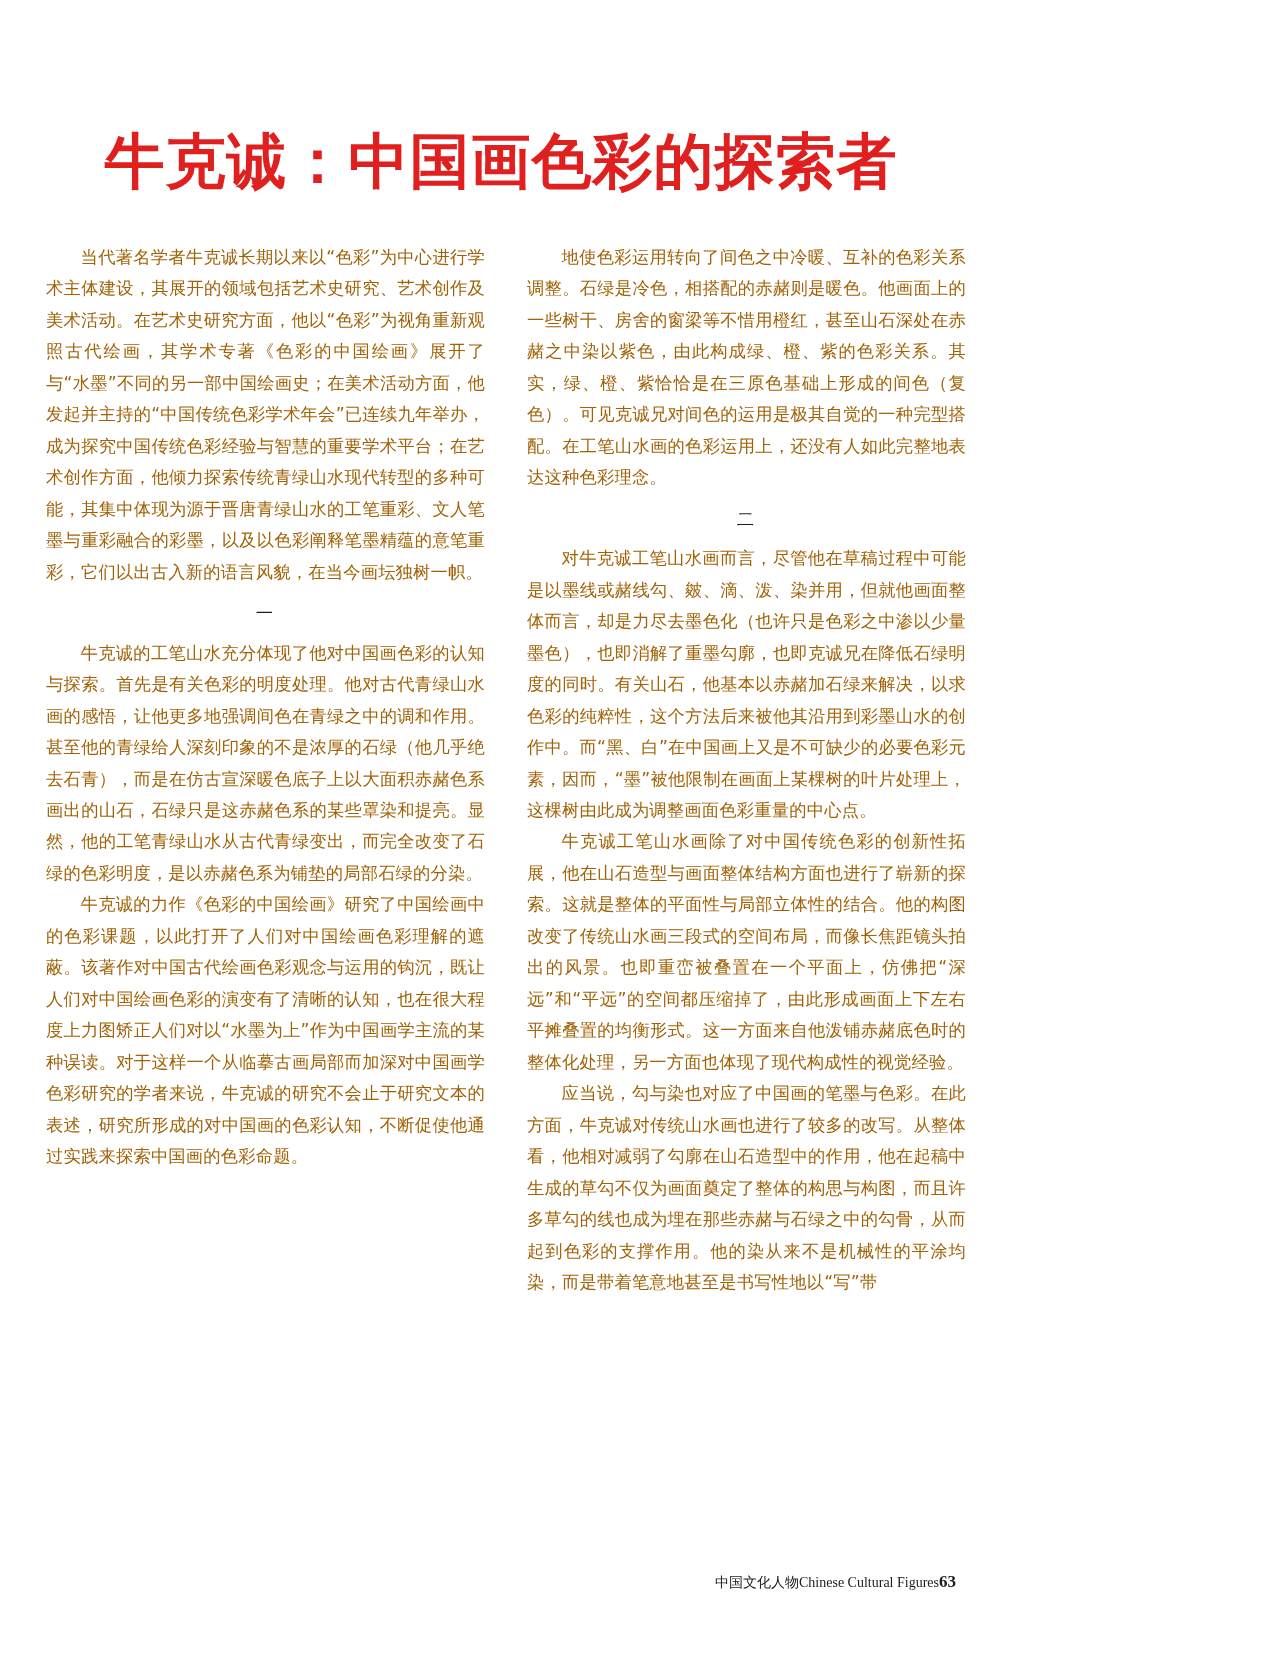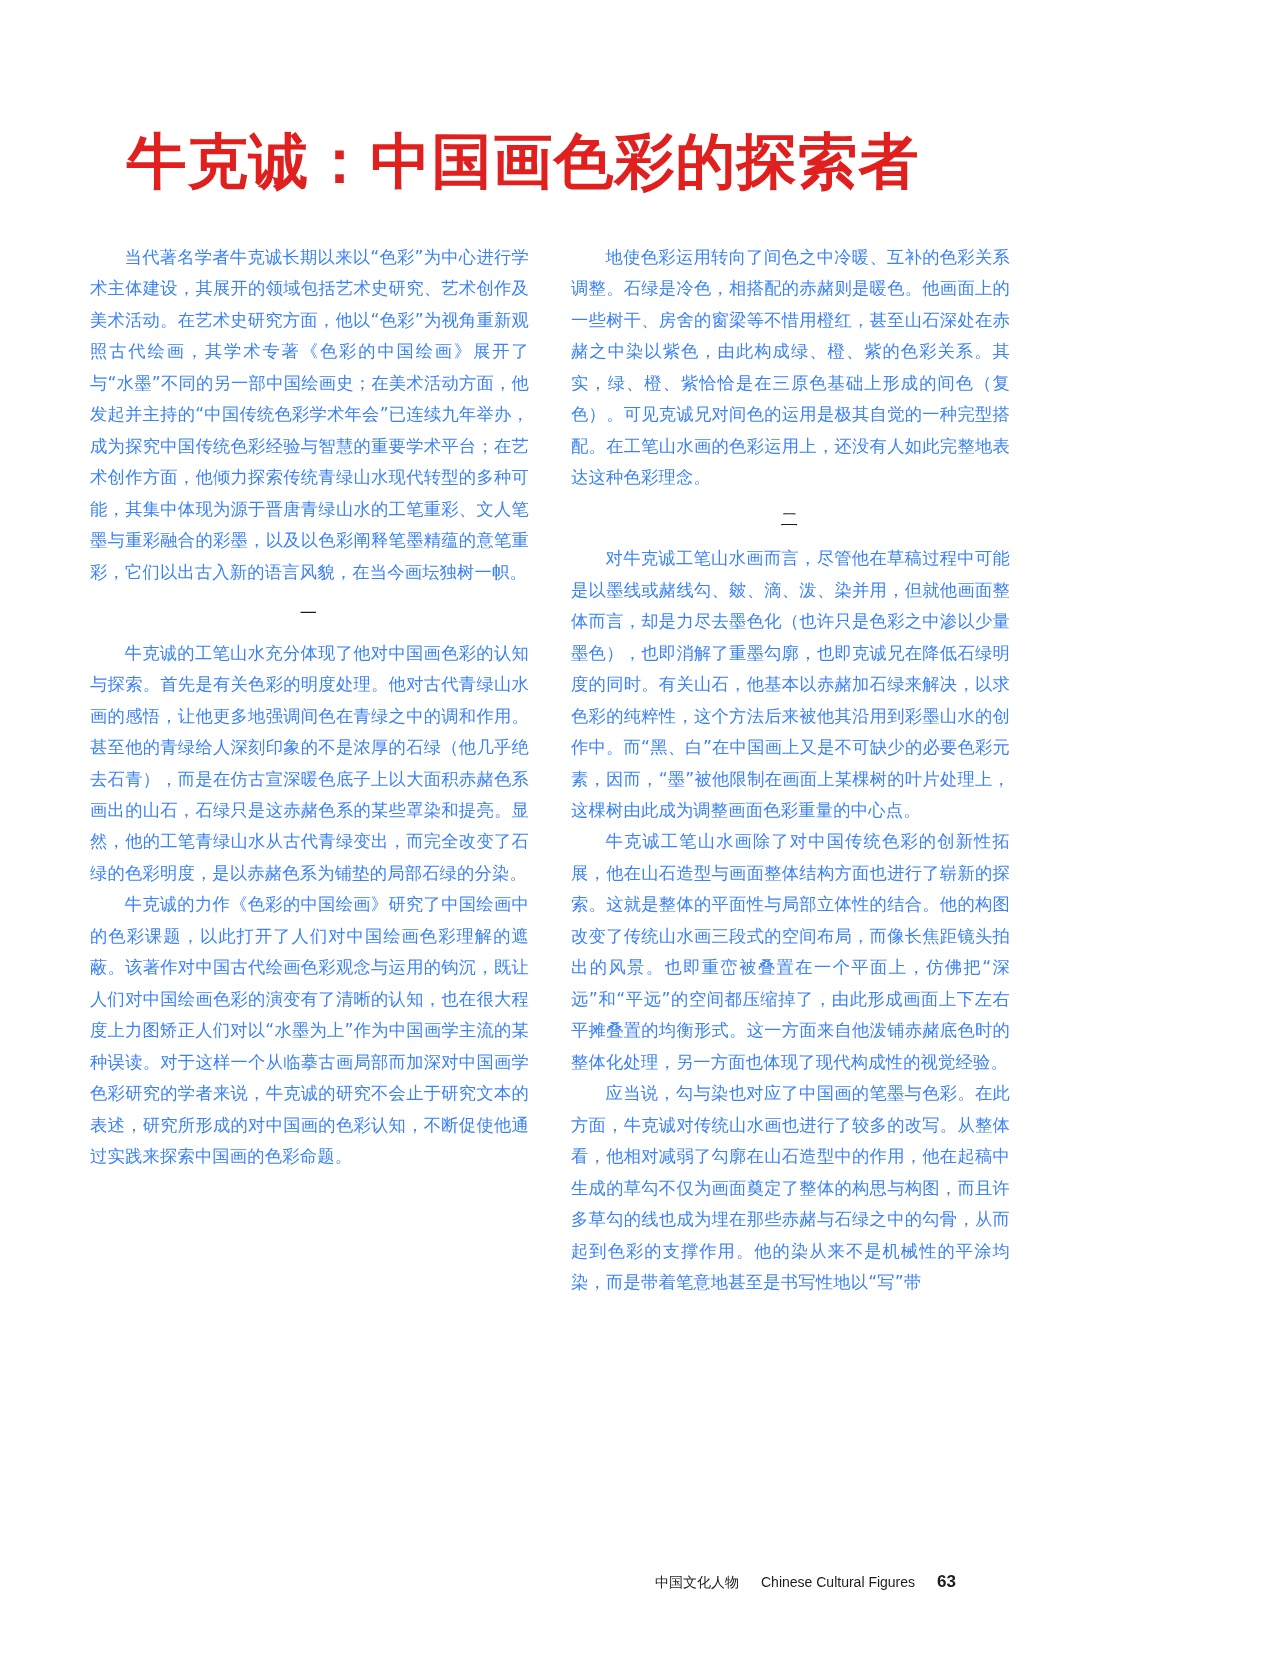--- a/index.html
+++ b/index.html
@@ -14,21 +14,21 @@
     color: #1a1a1a;
     position: relative;
     overflow: hidden;
   }
   .page {
     position: absolute;
     left: 0; top: 0;
     width: 1106px;
     height: 1654px;
     box-sizing: border-box;
-    padding: 110px 150px 60px 90px;
+    padding: 110px 150px 60px 46px;
     border-radius: 12px;
   }
   .title-cn {
     font-family: "DejaVu Sans", sans-serif;
     font-weight: bold;
     font-size: 60px;
     letter-spacing: 1px;
     color: #e01f1f;
     text-align: center;
     line-height: 1.1;
@@ -55,42 +55,42 @@
     flex: 0 0 439px;
   }
   .col p {
     margin: 0;
     font-family: "DejaVu Sans", sans-serif;
     font-size: 17.3px;
     line-height: 1.82;
     text-align: justify;
     text-justify: inter-ideograph;
     text-indent: 2em;
-    color: #3b82f6;
+    color: #a16207;
     letter-spacing: 0.2px;
   }
   .sep {
     text-align: center;
     font-family: "DejaVu Sans", sans-serif;
     font-size: 17.3px;
     line-height: 1.82;
     margin: 10px 0 8px 0;
     color: #1c1c1c;
     letter-spacing: 2px;
   }
   .footer {
     position: absolute;
     right: 150px;
     bottom: 62px;
-    font-family: Liberation Sans, sans-serif;
+    font-family: Liberation Serif, serif;
     font-size: 14px;
     color: #1c1c1c;
     display: flex;
     align-items: baseline;
-    gap: 22px;
+    gap: 0;
   }
   .footer .pagenum {
     font-weight: bold;
     font-size: 17px;
   }
 </style>
 </head>
 <body>
 
 <div class="page">

